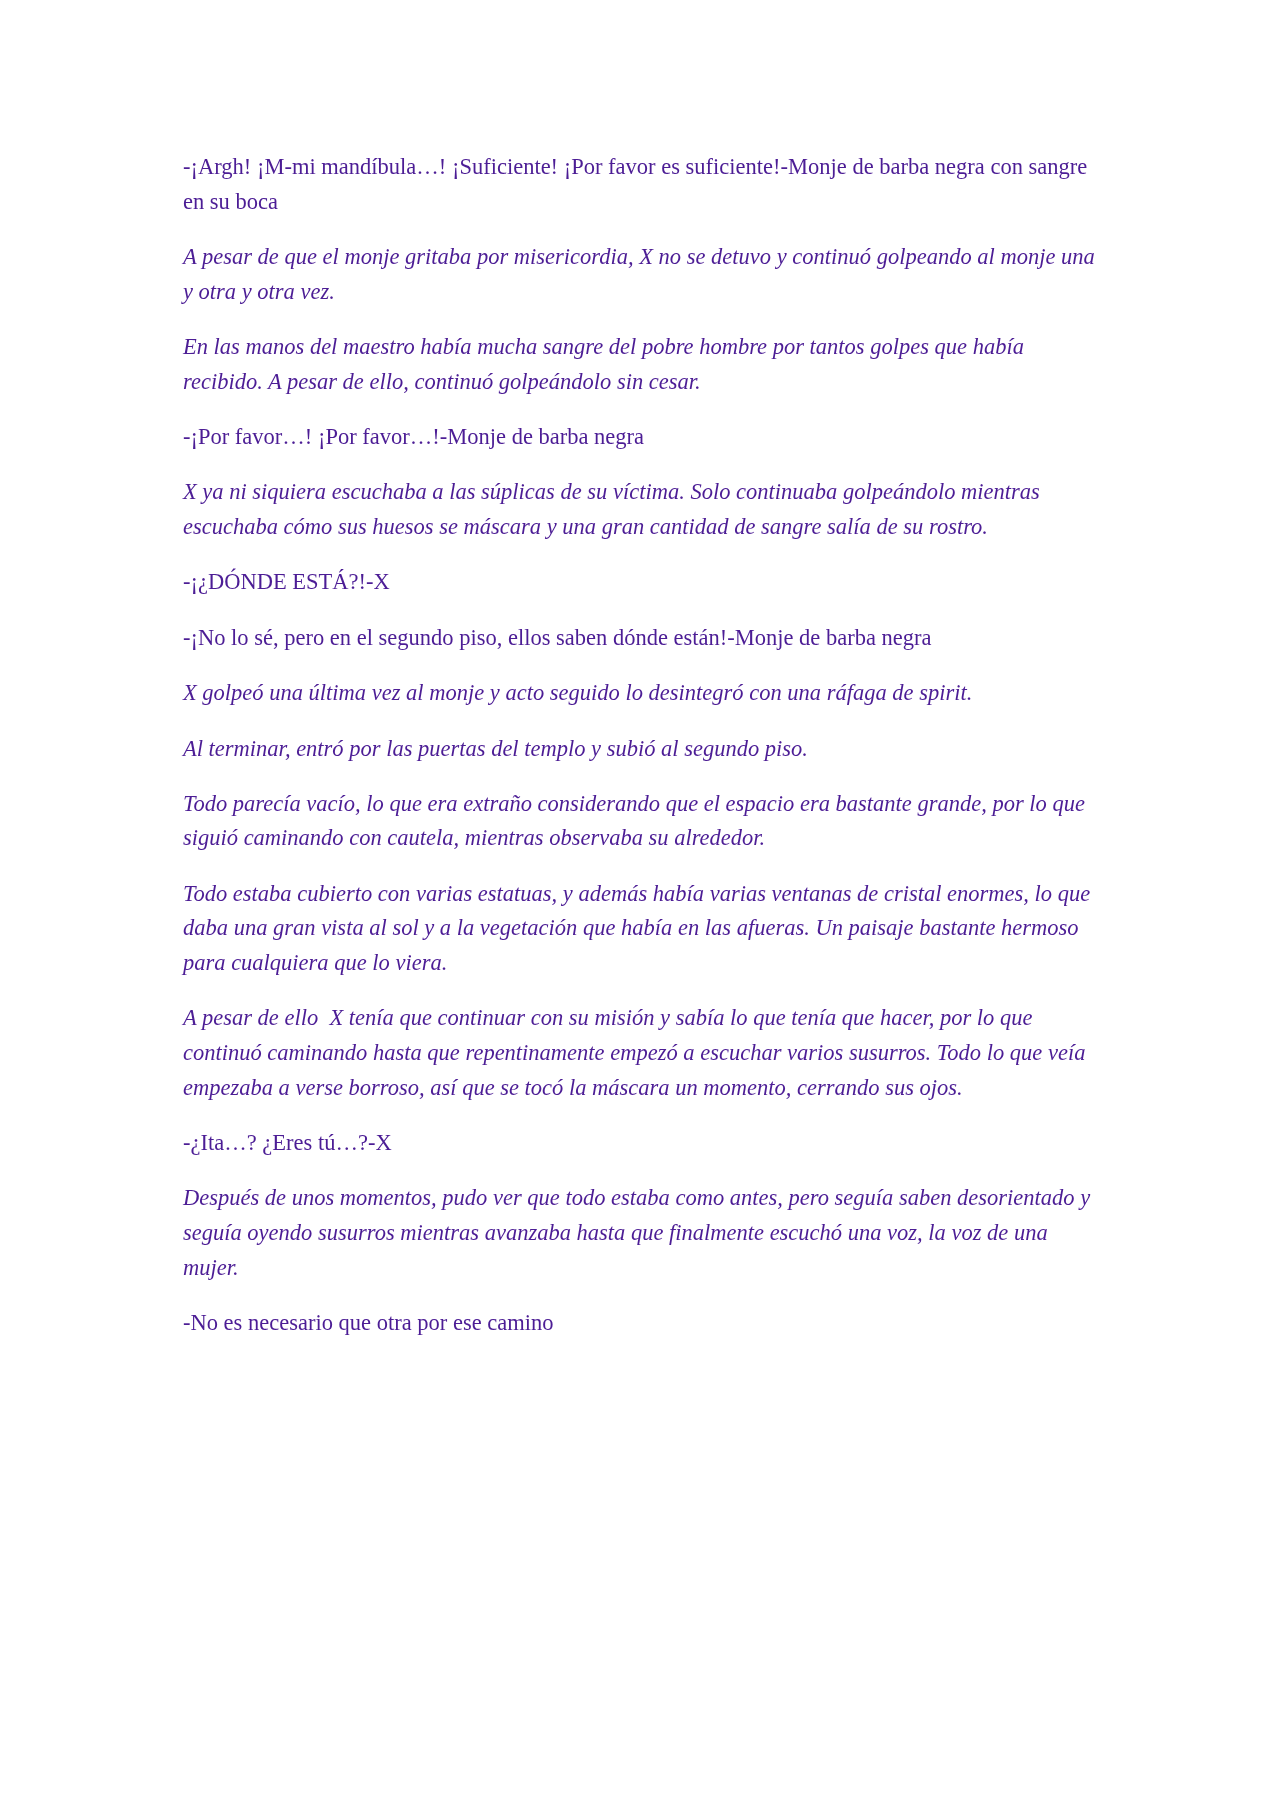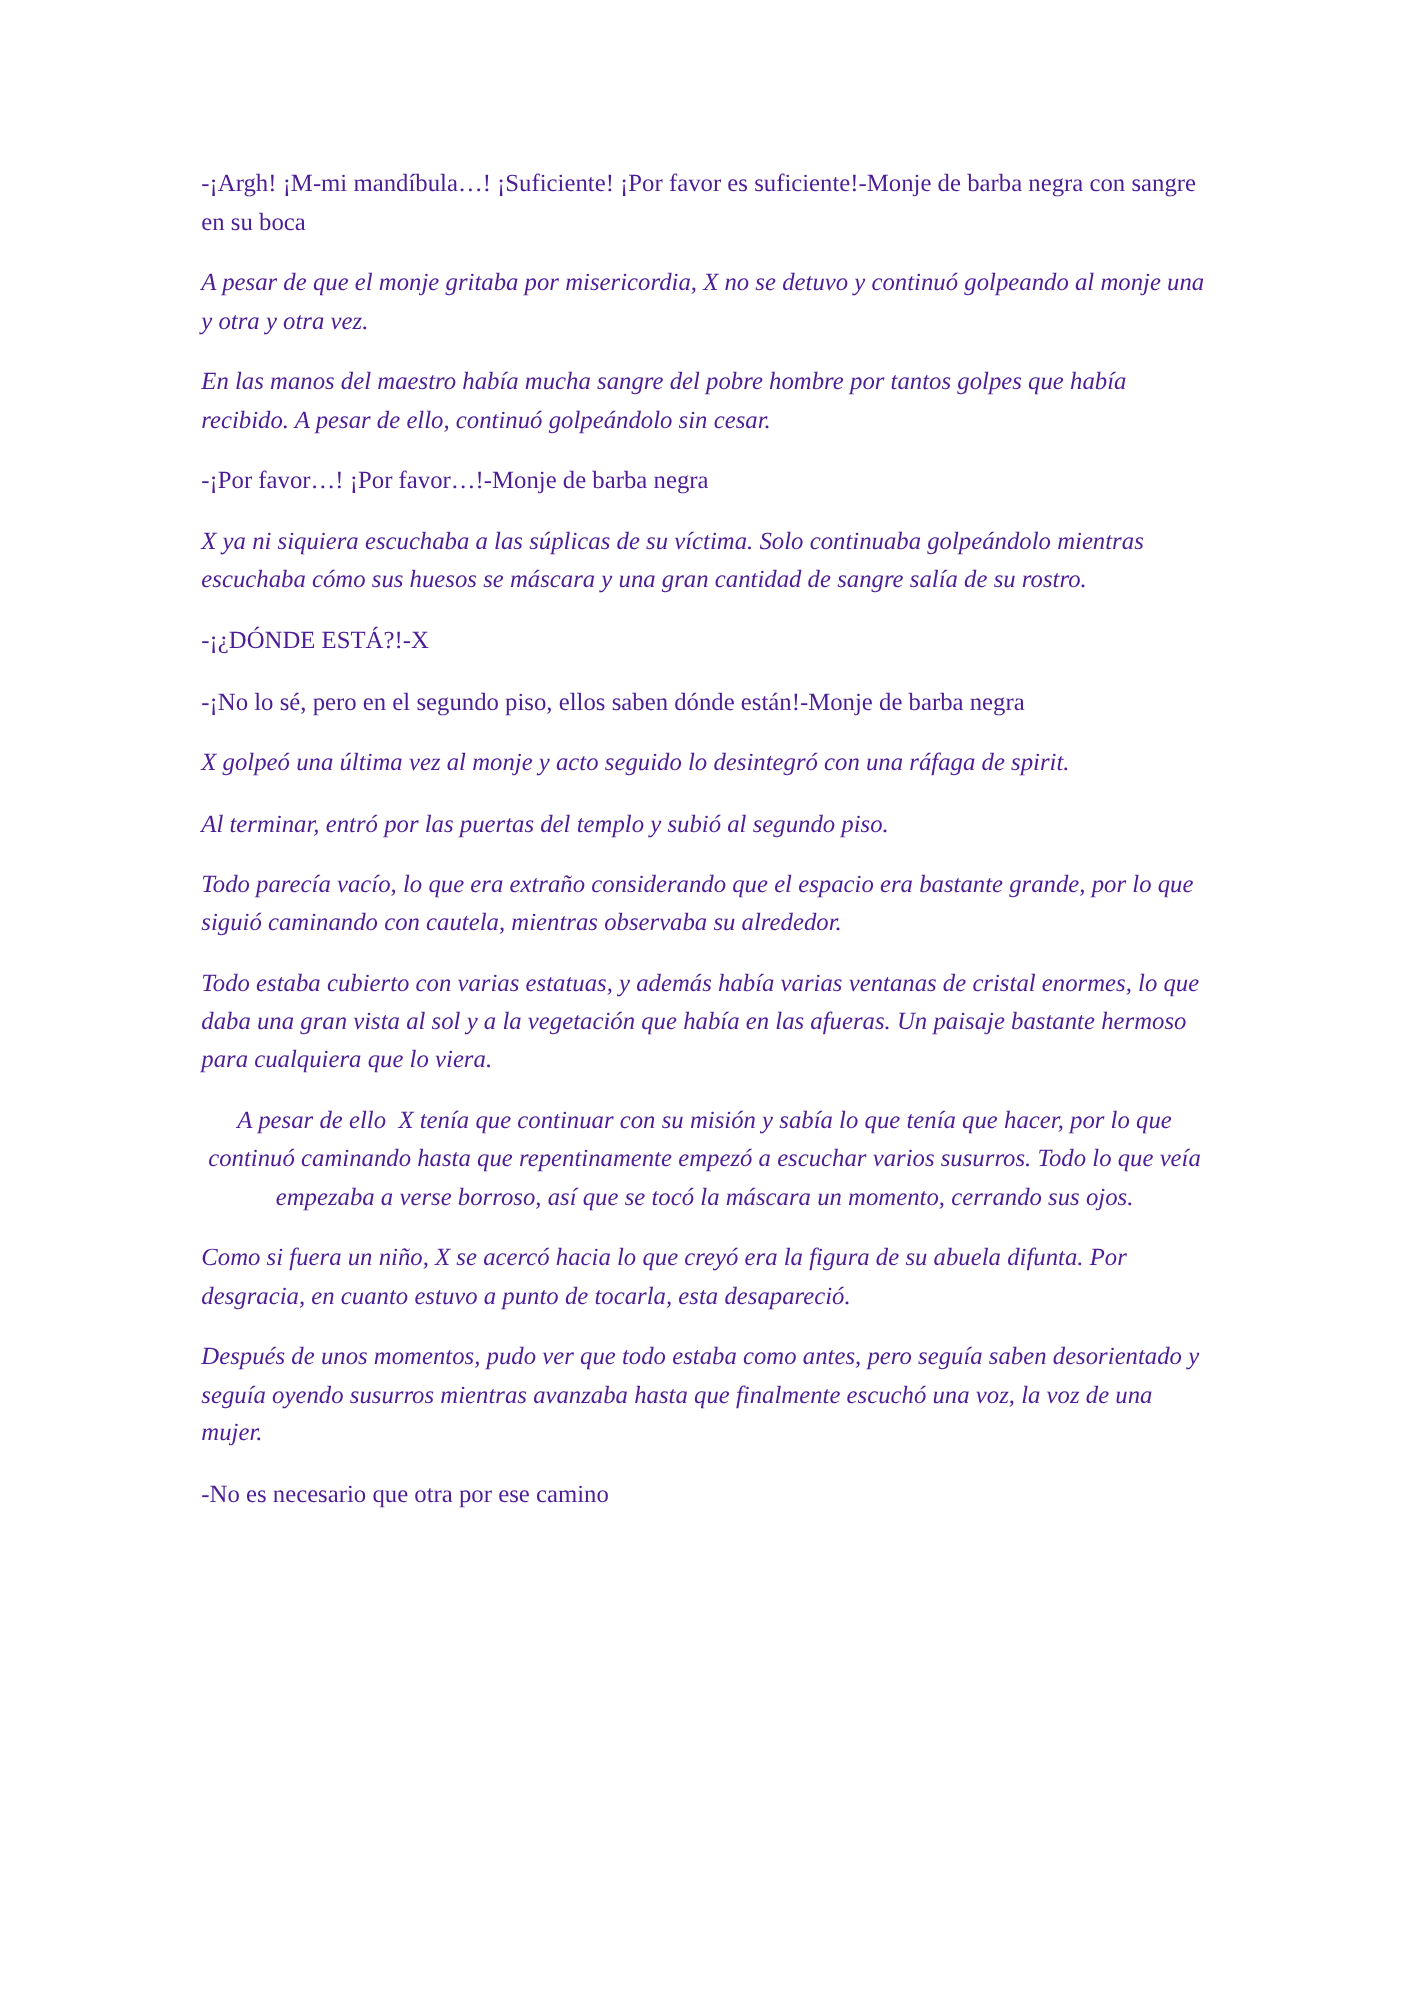--- a/index.html
+++ b/index.html
@@ -52,18 +52,18 @@
     <p class="para narration">A pesar de que el monje gritaba por misericordia, X no se detuvo y continuó golpeando al monje una y otra y otra vez.</p>
     <p class="para narration">En las manos del maestro había mucha sangre del pobre hombre por tantos golpes que había recibido. A pesar de ello, continuó golpeándolo sin cesar.</p>
     <p class="para dialogue">-¡Por favor…! ¡Por favor…!-Monje de barba negra</p>
     <p class="para narration">X ya ni siquiera escuchaba a las súplicas de su víctima. Solo continuaba golpeándolo mientras escuchaba cómo sus huesos se máscara y una gran cantidad de sangre salía de su rostro.</p>
     <p class="para dialogue">-¡¿DÓNDE ESTÁ?!-X</p>
     <p class="para dialogue">-¡No lo sé, pero en el segundo piso, ellos saben dónde están!-Monje de barba negra</p>
     <p class="para narration">X golpeó una última vez al monje y acto seguido lo desintegró con una ráfaga de spirit.</p>
     <p class="para narration">Al terminar, entró por las puertas del templo y subió al segundo piso.</p>
     <p class="para narration">Todo parecía vacío, lo que era extraño considerando que el espacio era bastante grande, por lo que siguió caminando con cautela, mientras observaba su alrededor.</p>
     <p class="para narration">Todo estaba cubierto con varias estatuas, y además había varias ventanas de cristal enormes, lo que daba una gran vista al sol y a la vegetación que había en las afueras. Un paisaje bastante hermoso para cualquiera que lo viera.</p>
-    <p class="para narration" style="white-space: pre-wrap; text-align: center;">A pesar de ello  X tenía que continuar con su misión y sabía lo que tenía que hacer, por lo que continuó caminando hasta que repentinamente empezó a escuchar varios susurros. Todo lo que veía empezaba a verse borroso, así que se tocó la máscara un momento, cerrando sus ojos.</p>
-    <p class="para narration">Como si fuera un niño, X se acercó hacia lo que creyó era la figura de su abuela difunta. Por desgracia, en cuanto estuvo a punto de tocarla, esta desapareció.</p>
+    <p class="para narration" style="white-space: pre-wrap;">A pesar de ello  X tenía que continuar con su misión y sabía lo que tenía que hacer, por lo que continuó caminando hasta que repentinamente empezó a escuchar varios susurros. Todo lo que veía empezaba a verse borroso, así que se tocó la máscara un momento, cerrando sus ojos.</p>
+    <p class="para dialogue">-¿Ita…? ¿Eres tú…?-X</p>
     <p class="para narration">Después de unos momentos, pudo ver que todo estaba como antes, pero seguía saben desorientado y seguía oyendo susurros mientras avanzaba hasta que finalmente escuchó una voz, la voz de una mujer.</p>
     <p class="para dialogue">-No es necesario que otra por ese camino</p>
   </div>
 </div>
 
 </body></html>

